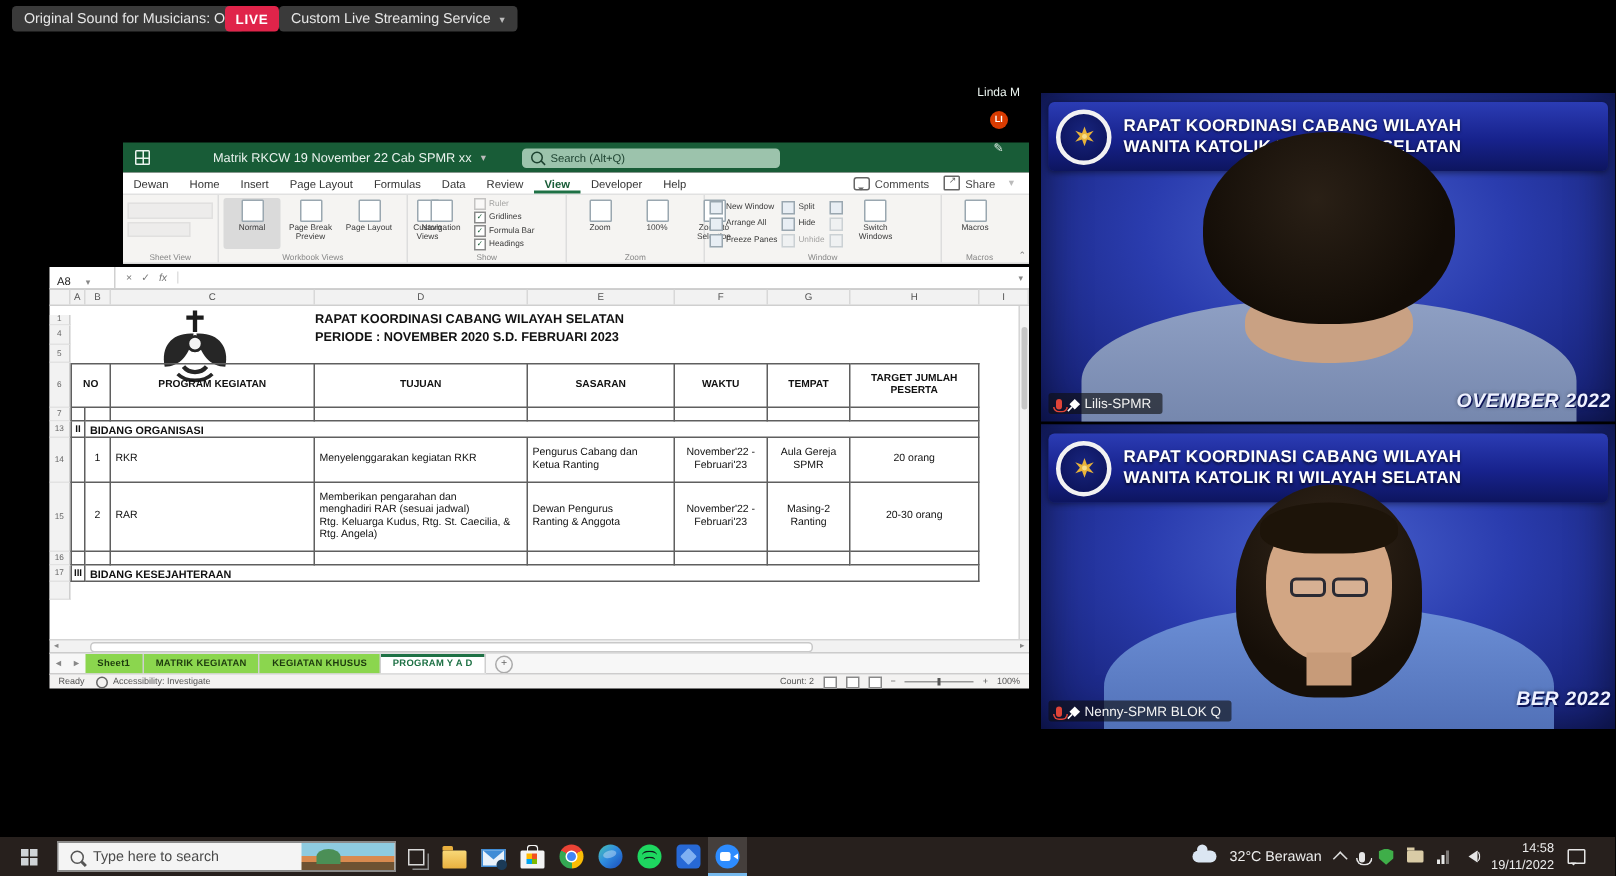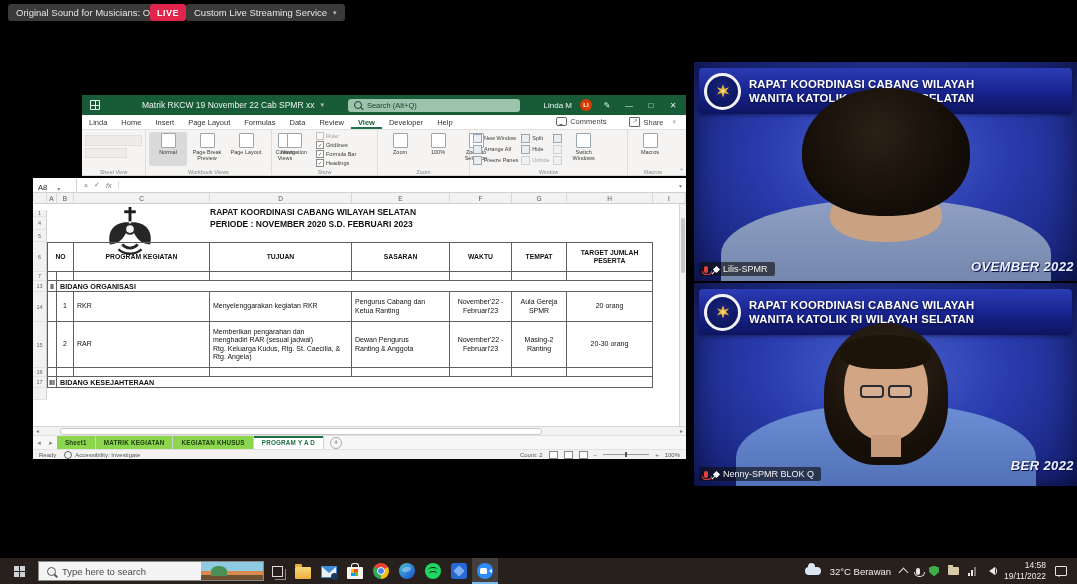--- a/index.html
+++ b/index.html
@@ -17,30 +17,30 @@
   
   .xl-titlebar{left:82px;top:95px;width:604px;height:20px;background:#185c37;display:flex;align-items:center;color:#eaf3ee;}
   .xl-appicon{width:10px;height:10px;margin:0 6px 0 8px;background:#eaf3ee;border-radius:1px;
               display:grid;grid-template-columns:1fr 1fr;grid-template-rows:1fr 1fr;gap:1px;padding:1px;box-sizing:border-box;}
   .xl-appicon span{background:#185c37;}
   .xl-title{font-size:8.5px;white-space:nowrap;margin-left:36px;}
   .xl-search{margin-left:24px;width:160px;height:13px;background:#9cc3ac;border-radius:3px;
              display:flex;align-items:center;font-size:7.5px;color:#1d4230;padding:0 6px;}
   .mag{width:6px;height:6px;border:1px solid #1d4230;border-radius:50%;position:relative;margin-right:5px;flex:0 0 auto;}
   .mag::after{content:"";position:absolute;width:4px;height:1px;background:#1d4230;transform:rotate(45deg);left:5px;top:6px;}
-  .xl-tb-right{margin-left:auto;display:flex;align-items:center;gap:8px;padding-right:6px;font-size:8px;}
+  .xl-tb-right{margin-left:auto;display:flex;align-items:center;gap:8px;padding-right:6px;font-size:8px;flex-direction:column;}
   .badge{width:12px;height:12px;border-radius:50%;background:#d83b01;color:#fff;font-size:6px;font-weight:bold;
          display:flex;align-items:center;justify-content:center;}
   .winctl{font-size:8px;color:#dfeee6;width:14px;text-align:center;}
 
   .xl-tabsrow{left:82px;top:115px;width:604px;height:15px;background:#fff;display:flex;align-items:center;
               border-bottom:1px solid #e1e1e1;box-sizing:border-box;}
   .rtab{font-size:7.5px;color:#333;padding:0 7px;height:100%;display:flex;align-items:center;}
   .rtab.active{color:#185c37;font-weight:bold;box-shadow:inset 0 -2px 0 #1e7145;}
-  .tabs-right{margin-left:auto;display:flex;align-items:flex-start;gap:23px;padding-right:10px;font-size:7.5px;color:#444;}
+  .tabs-right{margin-left:auto;display:flex;align-items:center;gap:10px;padding-right:10px;font-size:7.5px;color:#444;}
   .cbubble{width:9px;height:7px;border:1px solid #666;border-radius:2px;position:relative;}
   .cbubble::after{content:"";position:absolute;left:2px;bottom:-3px;border:2px solid transparent;border-top-color:#666;}
   .sharrow{width:9px;height:8px;border:1px solid #666;border-radius:1px;position:relative;font-size:6px;line-height:7px;text-align:center;color:#666;}
 
   .xl-ribbon{left:82px;top:130px;width:604px;height:46px;background:#f5f4f2;border-bottom:1px solid #d9d9d9;
              box-sizing:border-box;display:flex;}
   .rgroup{height:100%;border-right:1px solid #ddd;box-sizing:border-box;position:relative;padding:2px 3px 9px;display:flex;gap:3px;}
   .rglabel{position:absolute;bottom:0;left:0;right:0;text-align:center;font-size:5.5px;color:#888;}
   .bigbtn{display:flex;flex-direction:column;align-items:center;justify-content:flex-start;font-size:5.5px;color:#3b3b3b;
           text-align:center;line-height:1.1;padding:1px 2px;border-radius:2px;width:34px;}
@@ -191,21 +191,21 @@
   .ic-edge{border-radius:50%;background:linear-gradient(135deg,#49c3b1 0%,#2f8de0 45%,#1b4bbb 100%);}
   .ic-edge::after{content:"";position:absolute;left:3px;top:4px;width:9px;height:5px;border-radius:50%;background:rgba(255,255,255,.35);transform:rotate(-15deg);}
   .ic-spotify{border-radius:50%;background:#1ed760;}
   .ic-spotify::before{content:"";position:absolute;left:3px;top:4px;width:10px;height:5px;border-top:1.8px solid #10131a;border-radius:50%;}
   .ic-spotify::after{content:"";position:absolute;left:4px;top:8px;width:8px;height:4px;border-top:1.6px solid #10131a;border-radius:50%;}
   .ic-photos{border-radius:3px;background:#2769d6;}
   .ic-photos::after{content:"";position:absolute;left:4px;top:4px;width:8px;height:8px;background:#7fb0f2;border-radius:1px;transform:rotate(45deg);}
   .ic-zoom{border-radius:50%;background:#2d8cff;}
   .ic-zoom::before{content:"";position:absolute;left:3px;top:5px;width:7px;height:6px;background:#fff;border-radius:1.5px;}
   .ic-zoom::after{content:"";position:absolute;left:10px;top:5.5px;border:2.6px solid transparent;border-right:3.4px solid #fff;width:0;height:0;}
-  .tray{margin-left:auto;display:flex;align-items:center;gap:9px;padding-right:10px;color:#ececec;font-size:9.5px;}
+  .tray{margin-left:auto;display:flex;align-items:center;gap:9px;padding-right:20px;color:#ececec;font-size:9.5px;}
   .cloudic{width:16px;height:8px;background:#dbe6f2;border-radius:8px;position:relative;}
   .cloudic::before{content:"";position:absolute;left:3px;top:-4px;width:7px;height:7px;border-radius:50%;background:#dbe6f2;}
   .chevup{width:6px;height:6px;border-left:1.5px solid #dcdcdc;border-top:1.5px solid #dcdcdc;transform:rotate(45deg);margin-top:3px;}
   .trmic{width:4px;height:7px;background:#e6e6e6;border-radius:2px;position:relative;}
   .trmic::after{content:"";position:absolute;left:-2.5px;top:4px;width:9px;height:4px;border:1px solid #e6e6e6;border-top:none;border-radius:0 0 5px 5px;}
   .trshield{width:10px;height:11px;background:#3fae49;clip-path:polygon(50% 0,100% 18%,100% 60%,50% 100%,0 60%,0 18%);}
   .trfolder{width:11px;height:8px;background:#d9cba6;border-radius:1px;position:relative;}
   .trfolder::before{content:"";position:absolute;top:-2px;left:0;width:5px;height:2px;background:#d9cba6;}
   .trnet{display:flex;align-items:flex-end;gap:1px;height:9px;}
   .trnet span{width:2px;background:#e6e6e6;}
@@ -246,21 +246,21 @@
       <span class="badge">LI</span>
       <span class="winctl">✎</span>
       <span class="winctl">—</span>
       <span class="winctl">□</span>
       <span class="winctl">✕</span>
     </div>
   </div>
 
   <div class="abs xl-tabsrow">
     <div id="ribbon-tabs" style="display:flex;height:100%;">
-        <div class="rtab">Linda</div>
+        <div class="rtab">Dewan</div>
         <div class="rtab">Home</div>
         <div class="rtab">Insert</div>
         <div class="rtab">Page Layout</div>
         <div class="rtab">Formulas</div>
         <div class="rtab">Data</div>
         <div class="rtab">Review</div>
         <div class="rtab active">View</div>
         <div class="rtab">Developer</div>
         <div class="rtab">Help</div>
       </div>

